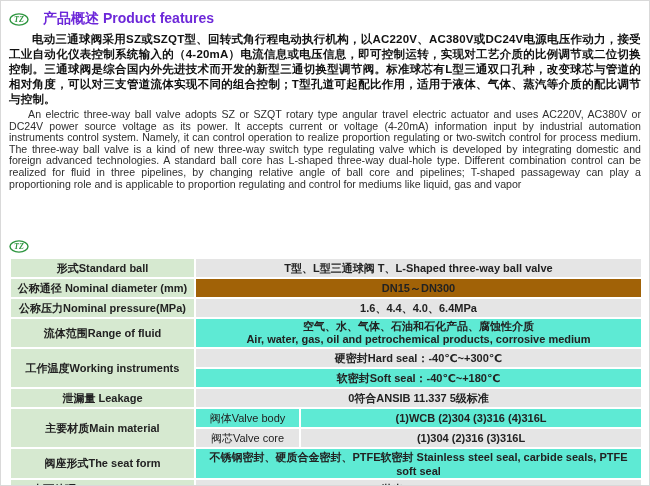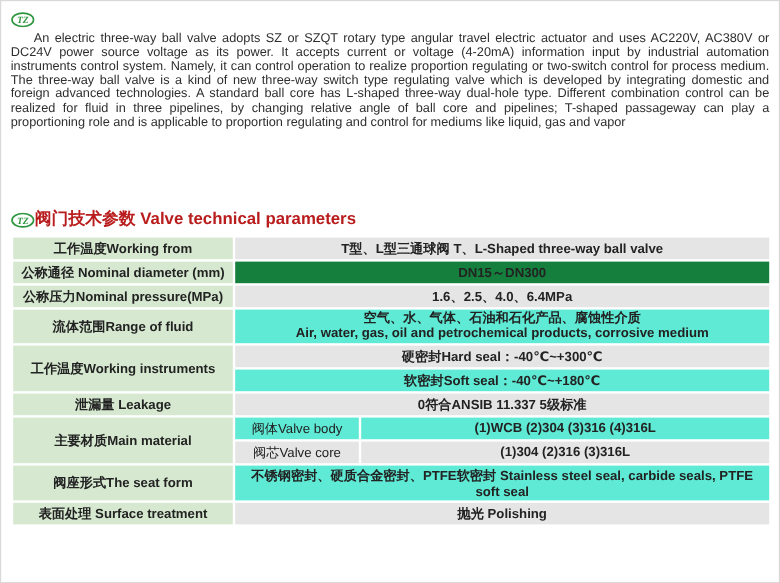--- a/index.html
+++ b/index.html
@@ -7,35 +7,35 @@
     width:650px;height:486px;
     background:#ffffff;
     font-family:"Liberation Sans","DejaVu Sans",sans-serif;
     color:#1a1a1a;
     overflow:hidden;
     box-sizing:border-box;
     border:1px solid #d9d9d9;
   }
   .page{padding:7px 8px 0 8px;}
   .section-header{
-    display:flex;align-items:center;gap:0;
-    font-size:14px;font-weight:bold;color:#b91c1c;
+    display:flex;align-items:center;gap:14px;
+    font-size:14px;font-weight:bold;color:#6d28d9;
     margin:2px 0 4px 0;
     text-align:right;
   }
   .logo{flex:0 0 auto;width:20px;height:13px;display:inline-block;}
   .para-zh{
     margin:3px 0 2px 0;
     font-size:11.5px;line-height:15px;
     font-weight:bold;color:#111;
     text-align:justify;text-indent:2em;
     letter-spacing:0.2px;
   }
   .para-en{
-    margin:2px 0 16px 0;
+    margin:2px 0 0 0;
     font-size:10.6px;line-height:11.6px;
     font-weight:normal;color:#2e2e2e;
     text-align:justify;text-indent:1.8em;
   }
   .spacer{height:48px;}
   table.params{
     width:634px;
     border-collapse:separate;
     border-spacing:2px;
     table-layout:fixed;
@@ -48,76 +48,77 @@
     text-align:center;
     vertical-align:middle;
     color:#222;
   }
   td.lbl{
     background:#d6e9d0;
     font-weight:600;
   }
   td.sub-name{font-weight:400;}
   .bg-green1{background:#e5e5e5;}
-  .bg-green2{background:#15803d;}
+  .bg-green2{background:#a16207;}
   .bg-gray{background:#e5e5e5;}
   .bg-white{background:#5eead4;}
   .two-line span{display:block;line-height:13px;}
   .val{font-weight:600;}
   .val-en{font-weight:bold;}
 </style>
 </head>
 <body>
 
 <div class="page">
 
   <div class="section-header">
     <span class="logo">
       <svg width="20" height="13" viewBox="0 0 20 13">
         <ellipse cx="10" cy="6.5" rx="9" ry="5.6" fill="none" stroke="#2f9640" stroke-width="1.4"></ellipse>
         <text x="10" y="9.4" font-size="8" font-style="italic" font-weight="bold" text-anchor="middle" fill="#2f9640" font-family="Liberation Serif, serif">TZ</text>
       </svg>
     </span>
+    <span>产品概述 Product features</span>
   </div>
 
+  <p class="para-zh">电动三通球阀采用SZ或SZQT型、回转式角行程电动执行机构，以AC220V、AC380V或DC24V电源电压作动力，接受工业自动化仪表控制系统输入的（4-20mA）电流信息或电压信息，即可控制运转，实现对工艺介质的比例调节或二位切换控制。三通球阀是综合国内外先进技术而开发的新型三通切换型调节阀。标准球芯有L型三通双口孔种，改变球芯与管道的相对角度，可以对三支管道流体实现不同的组合控制；T型孔道可起配比作用，适用于液体、气体、蒸汽等介质的配比调节与控制。</p>
   <p class="para-en">An electric three-way ball valve adopts SZ or SZQT rotary type angular travel electric actuator and uses AC220V, AC380V or DC24V power source voltage as its power. It accepts current or voltage (4-20mA) information input by industrial automation instruments control system. Namely, it can control operation to realize proportion regulating or two-switch control for process medium. The three-way ball valve is a kind of new three-way switch type regulating valve which is developed by integrating domestic and foreign advanced technologies. A standard ball core has L-shaped three-way dual-hole type. Different combination control can be realized for fluid in three pipelines, by changing relative angle of ball core and pipelines; T-shaped passageway can play a proportioning role and is applicable to proportion regulating and control for mediums like liquid, gas and vapor</p>
 
   <div class="spacer"></div>
 
   <div class="section-header">
     <span class="logo">
       <svg width="20" height="13" viewBox="0 0 20 13">
         <ellipse cx="10" cy="6.5" rx="9" ry="5.6" fill="none" stroke="#2f9640" stroke-width="1.4"></ellipse>
         <text x="10" y="9.4" font-size="8" font-style="italic" font-weight="bold" text-anchor="middle" fill="#2f9640" font-family="Liberation Serif, serif">TZ</text>
       </svg>
     </span>
-    <span>阀门技术参数  Valve technical parameters</span>
   </div>
 
   <table class="params">
     <colgroup>
         <col style="width:183px">
         <col style="width:103px">
         <col>
       </colgroup>
 
     <tbody>
         <tr>
-      <td class="lbl">工作温度Working from</td>
+      <td class="lbl">形式Standard ball</td>
       <td colspan="2" class="bg-green1 val">T型、L型三通球阀 T、L-Shaped three-way ball valve</td>
     </tr>
 
     <tr>
       <td class="lbl">公称通径 Nominal diameter (mm)</td>
       <td colspan="2" class="bg-green2 val">DN15～DN300</td>
     </tr>
 
     <tr>
       <td class="lbl">公称压力Nominal pressure(MPa)</td>
-      <td colspan="2" class="bg-gray val">1.6、2.5、4.0、6.4MPa</td>
+      <td colspan="2" class="bg-gray val">1.6、4.4、4.0、6.4MPa</td>
     </tr>
 
     <tr>
       <td class="lbl">流体范围Range of fluid</td>
       <td colspan="2" class="bg-white two-line">
         <span class="val">空气、水、气体、石油和石化产品、腐蚀性介质</span>
         <span class="val-en">Air, water, gas, oil and petrochemical products, corrosive medium</span>
       </td>
     </tr>
 

